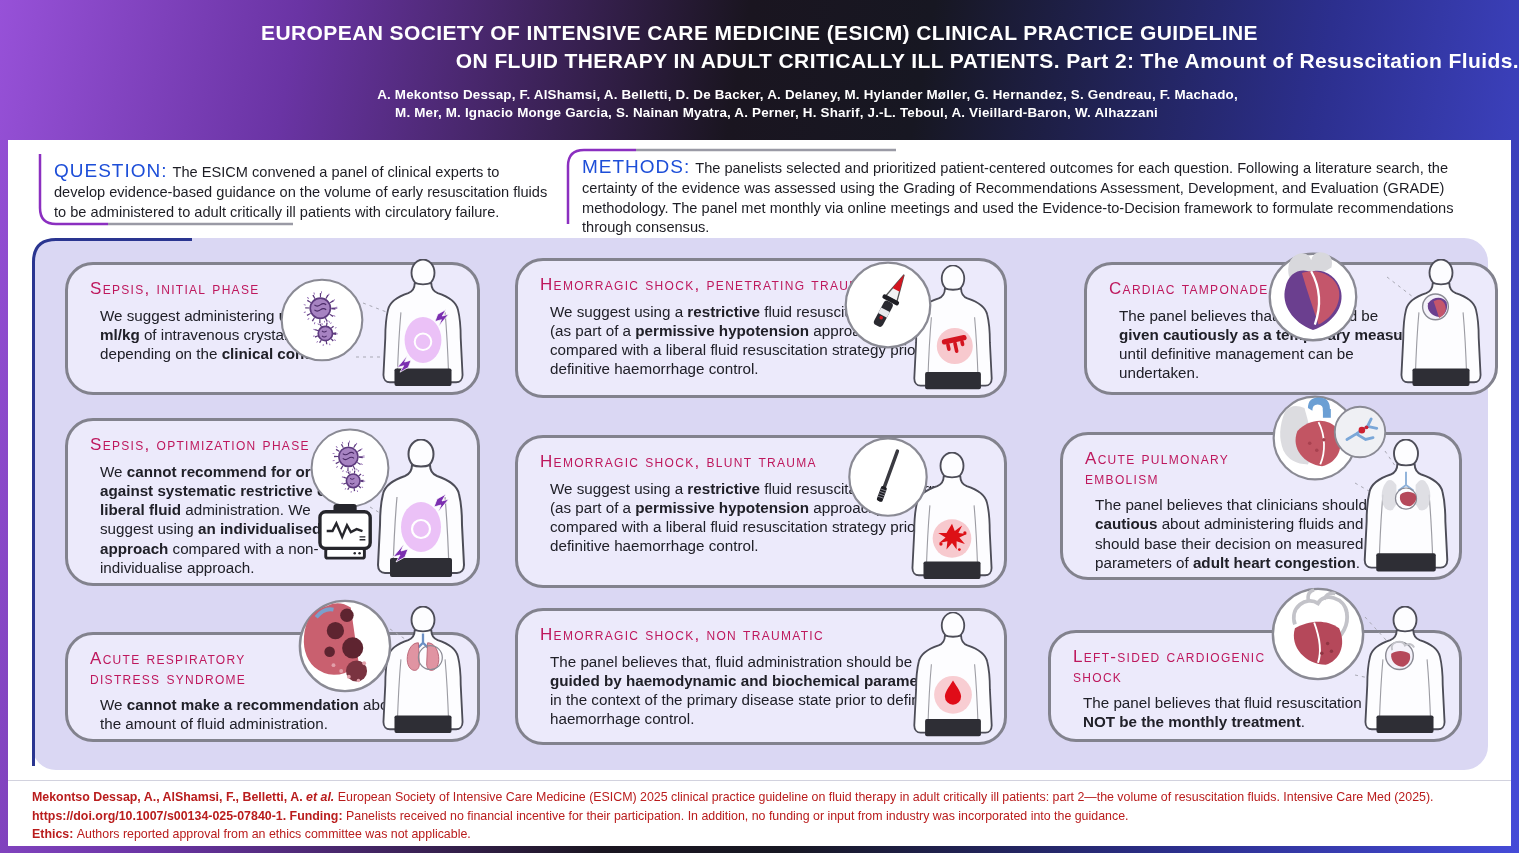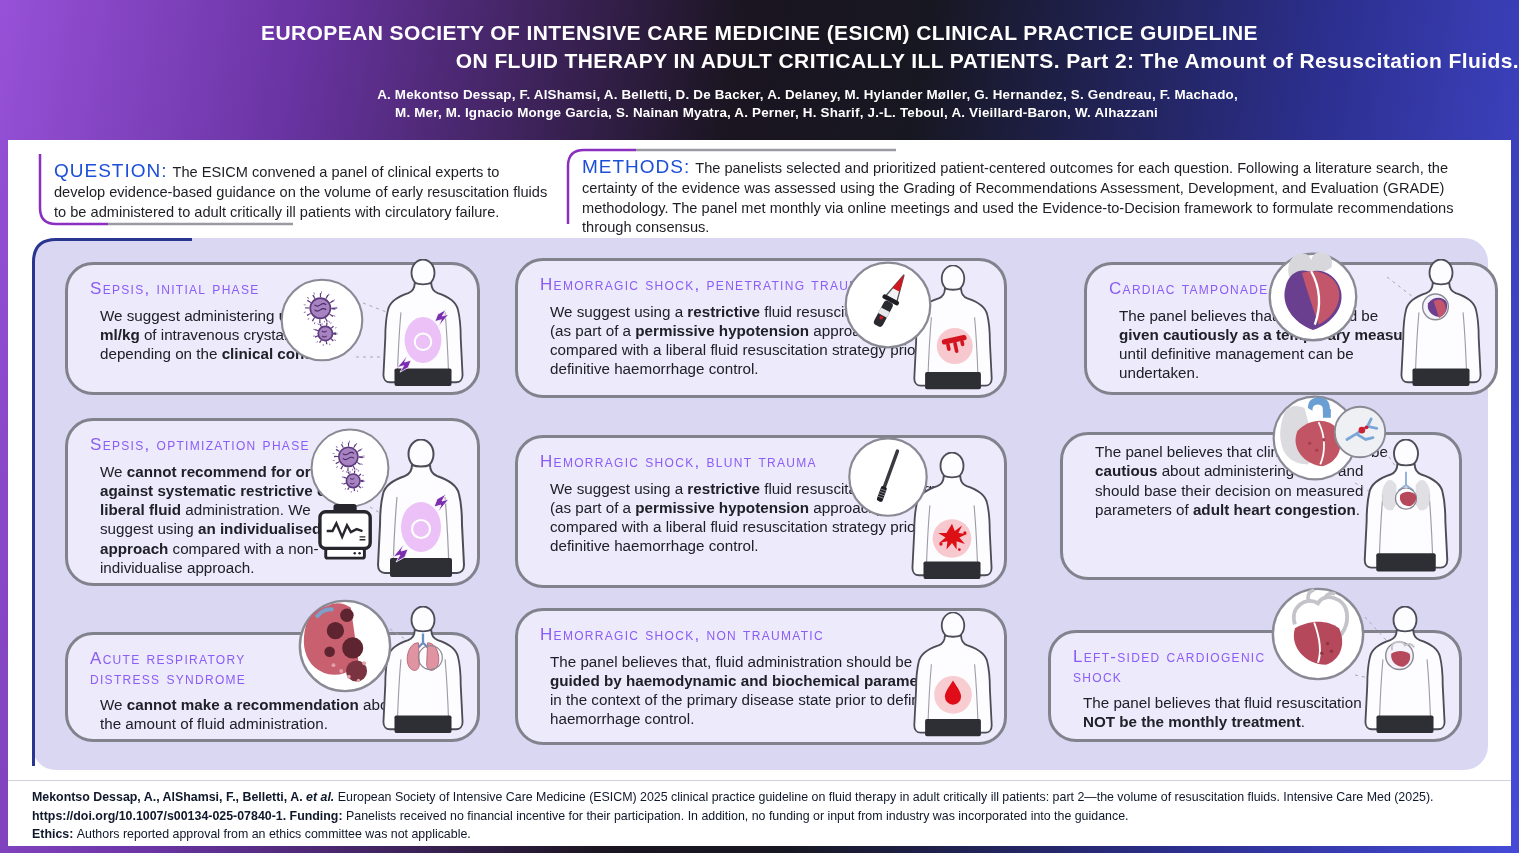--- a/index.html
+++ b/index.html
@@ -13,29 +13,29 @@
   .hdr-a2{position:absolute;top:105px;width:100%;font-size:13.4px;font-weight:bold;letter-spacing:.2px;padding-left:17px;}
   .content{position:absolute;left:8px;right:8px;top:140px;bottom:7px;background:#ffffff;}
   .qbox{position:absolute;left:30px;top:12px;width:514px;height:80px;}
   .mbox{position:absolute;left:558px;top:8px;width:932px;height:84px;}
   .bracket{position:absolute;left:0;top:0;overflow:visible;}
   .qm-text{margin:6px 0 0 16px;font-size:14.6px;line-height:1.33;color:#1d1d24;}
   .qm-label{font-size:19px;letter-spacing:1px;color:#1d4ed8;margin-right:5px;}
   .panel{position:absolute;left:24px;top:98px;width:1456px;height:532px;background:#dad7f3;border-radius:24px;}
   .accent{position:absolute;left:0;top:0;overflow:visible;}
   .card{position:absolute;box-sizing:border-box;background:#eceafb;border:3.5px solid #82828d;border-radius:28px;}
-  .ct{margin:14px 0 0 22px;font-size:17px;font-variant:small-caps;letter-spacing:1.3px;font-weight:400;color:#8b5cf6;line-height:1.15;}
+  .ct{margin:14px 0 0 22px;font-size:17px;font-variant:small-caps;letter-spacing:1.3px;font-weight:400;color:#be185d;line-height:1.15;}
   .cb{margin:7px 0 0 32px;font-size:15.2px;line-height:1.27;color:#202028;}
   .b{font-weight:bold;} .i{font-style:italic;}
   .ill{position:absolute;}
   .conn{position:absolute;left:0;top:0;overflow:visible;pointer-events:none;}
   .conn line{stroke:#a9a9b4;stroke-width:1;stroke-dasharray:3 4;}
   .mag{position:absolute;overflow:visible;}
   .footer{position:absolute;left:0;right:0;top:640px;height:66px;background:#fff;border-top:1.5px solid #d2d2de;
-    padding:7px 30px 0 24px;font-size:12.4px;line-height:1.5;color:#0f172a;box-sizing:border-box;}
+    padding:7px 30px 0 24px;font-size:12.4px;line-height:1.5;color:#b91c1c;box-sizing:border-box;}
 </style>
 </head>
 <body>
 
 <svg style="position:absolute;width:0;height:0" aria-hidden="true">
   <defs>
     <g id="sym-torso">
       <ellipse cx="50" cy="15" rx="12.5" ry="14.5" fill="#fdfdff" stroke="#4d4d58" stroke-width="2"></ellipse>
       <path d="M41 26 C41 31 39 35 34 37 C22 41 14 46 12 55 C10 63 9 74 9 86 L7 126 C7 131 10 134 14 134 L86 134 C90 134 93 131 93 126 L91 86 C91 74 90 63 88 55 C86 46 78 41 66 37 C61 35 59 31 59 26 C54 28 46 28 41 26 Z" fill="#fdfdff" stroke="#4d4d58" stroke-width="2" stroke-linejoin="round"></path>
       <path d="M26 58 C24 80 23 100 22 130" fill="none" stroke="#4d4d58" stroke-width="1.2" opacity=".55"></path>
@@ -197,20 +197,21 @@
           <use href="#sym-torso"></use>
           <g>
             <circle cx="44" cy="52" r="14" fill="#f4f2fa" stroke="#8a8a94" stroke-width="1.5"></circle>
             <path d="M36 48 c-2 8 4 14 12 15 c7 -2 10 -9 8 -16 c-3 -6 -14 -7 -20 1 z" fill="#6b3f8f"></path>
             <path d="M42 46 c6 -4 12 -1 13 6 c1 5 -2 10 -7 12 c-2 -6 -4 -12 -6 -18 z" fill="#c4566b"></path>
           </g>
         </svg>
       </section>
 
       <section class="card" style="left:1028px;top:194px;width:402px;height:148px">
+        <h3 class="ct" style="max-width:200px">Acute pulmonary embolism</h3>
         <p class="cb" style="max-width:308px"><span>The panel believes that clinicians should be </span><span class="b">cautious</span><span> about administering fluids and should base their decision on measured parameters of </span><span class="b">adult heart congestion</span><span>.</span></p>
         <svg class="conn" width="402" height="148">
           <line x1="322" y1="16" x2="352" y2="60"></line>
             <line x1="292" y1="48" x2="344" y2="78"></line>
         </svg>
         <svg class="ill" style="right:5px;bottom:4px;width:96px" viewBox="0 0 100 140">
           <use href="#sym-torso"></use>
           <g>
             <path d="M30 44 q-8 10 -4 24 q3 8 10 6 l4 -6 v-20 q-5 -8 -10 -4 z" fill="#d9d9df" opacity=".85"></path>
             <path d="M70 44 q8 10 4 24 q-3 8 -10 6 l-4 -6 v-20 q5 -8 10 -4 z" fill="#d9d9df" opacity=".85"></path>

